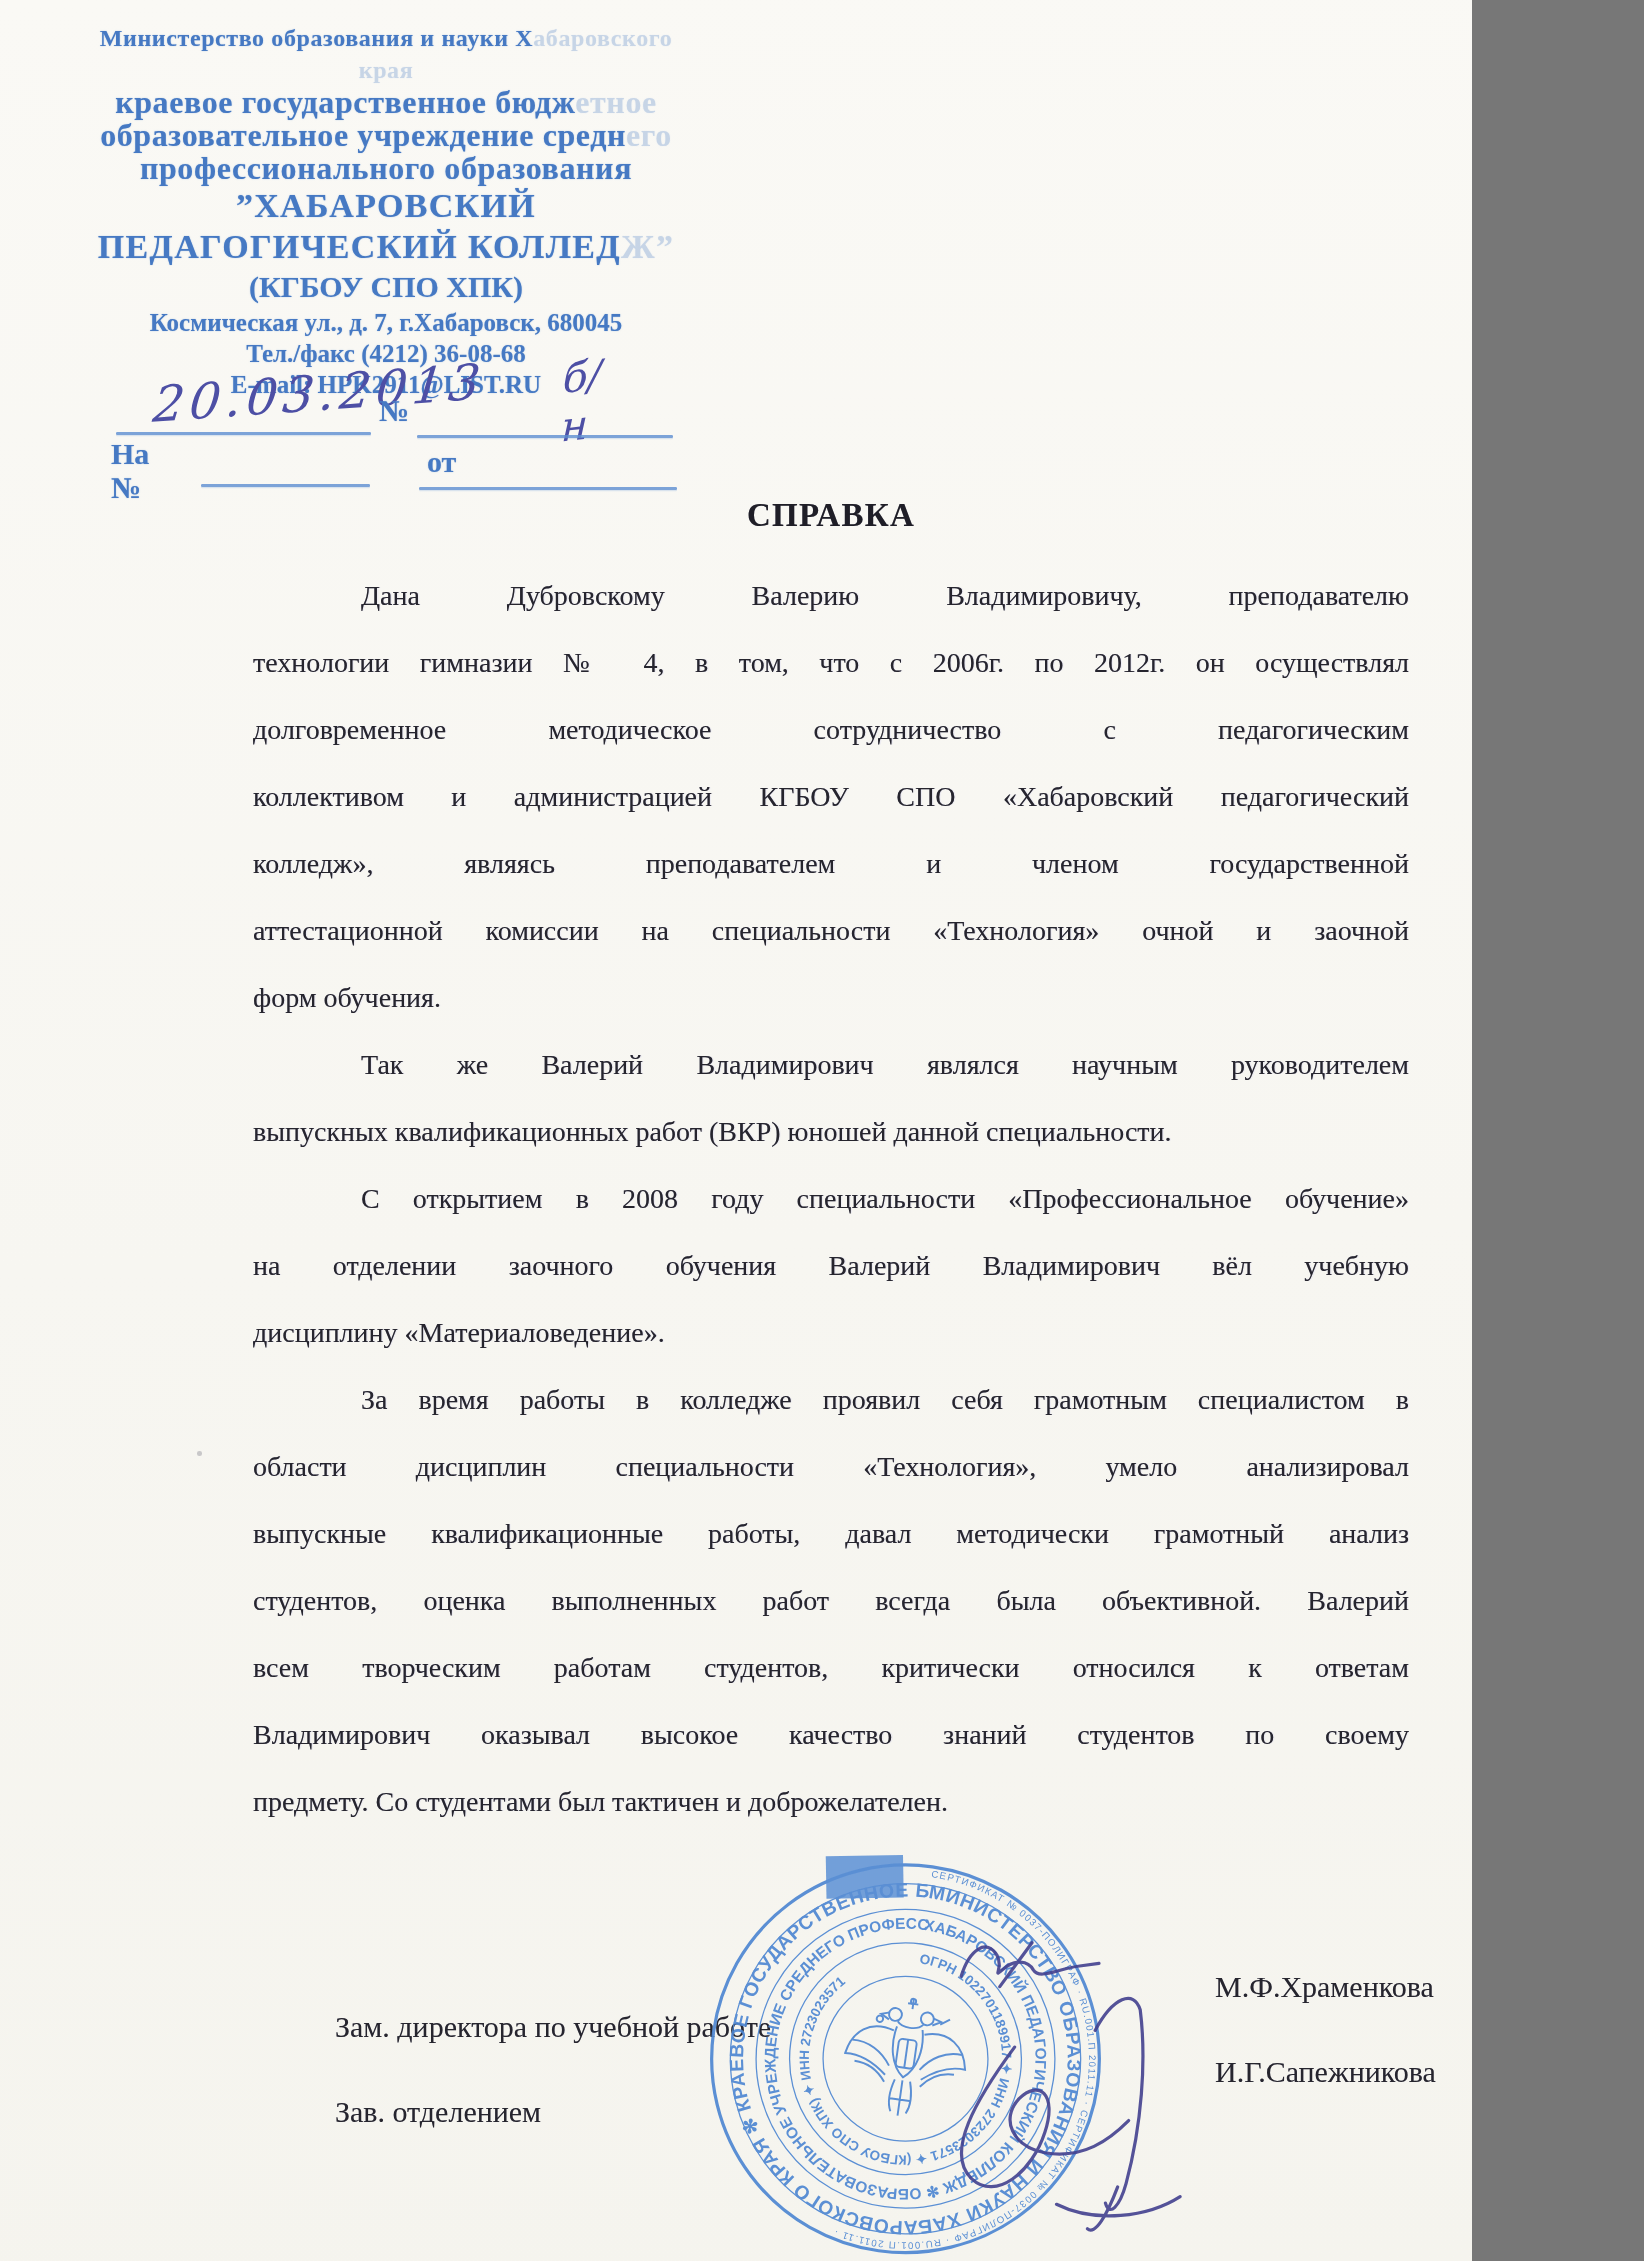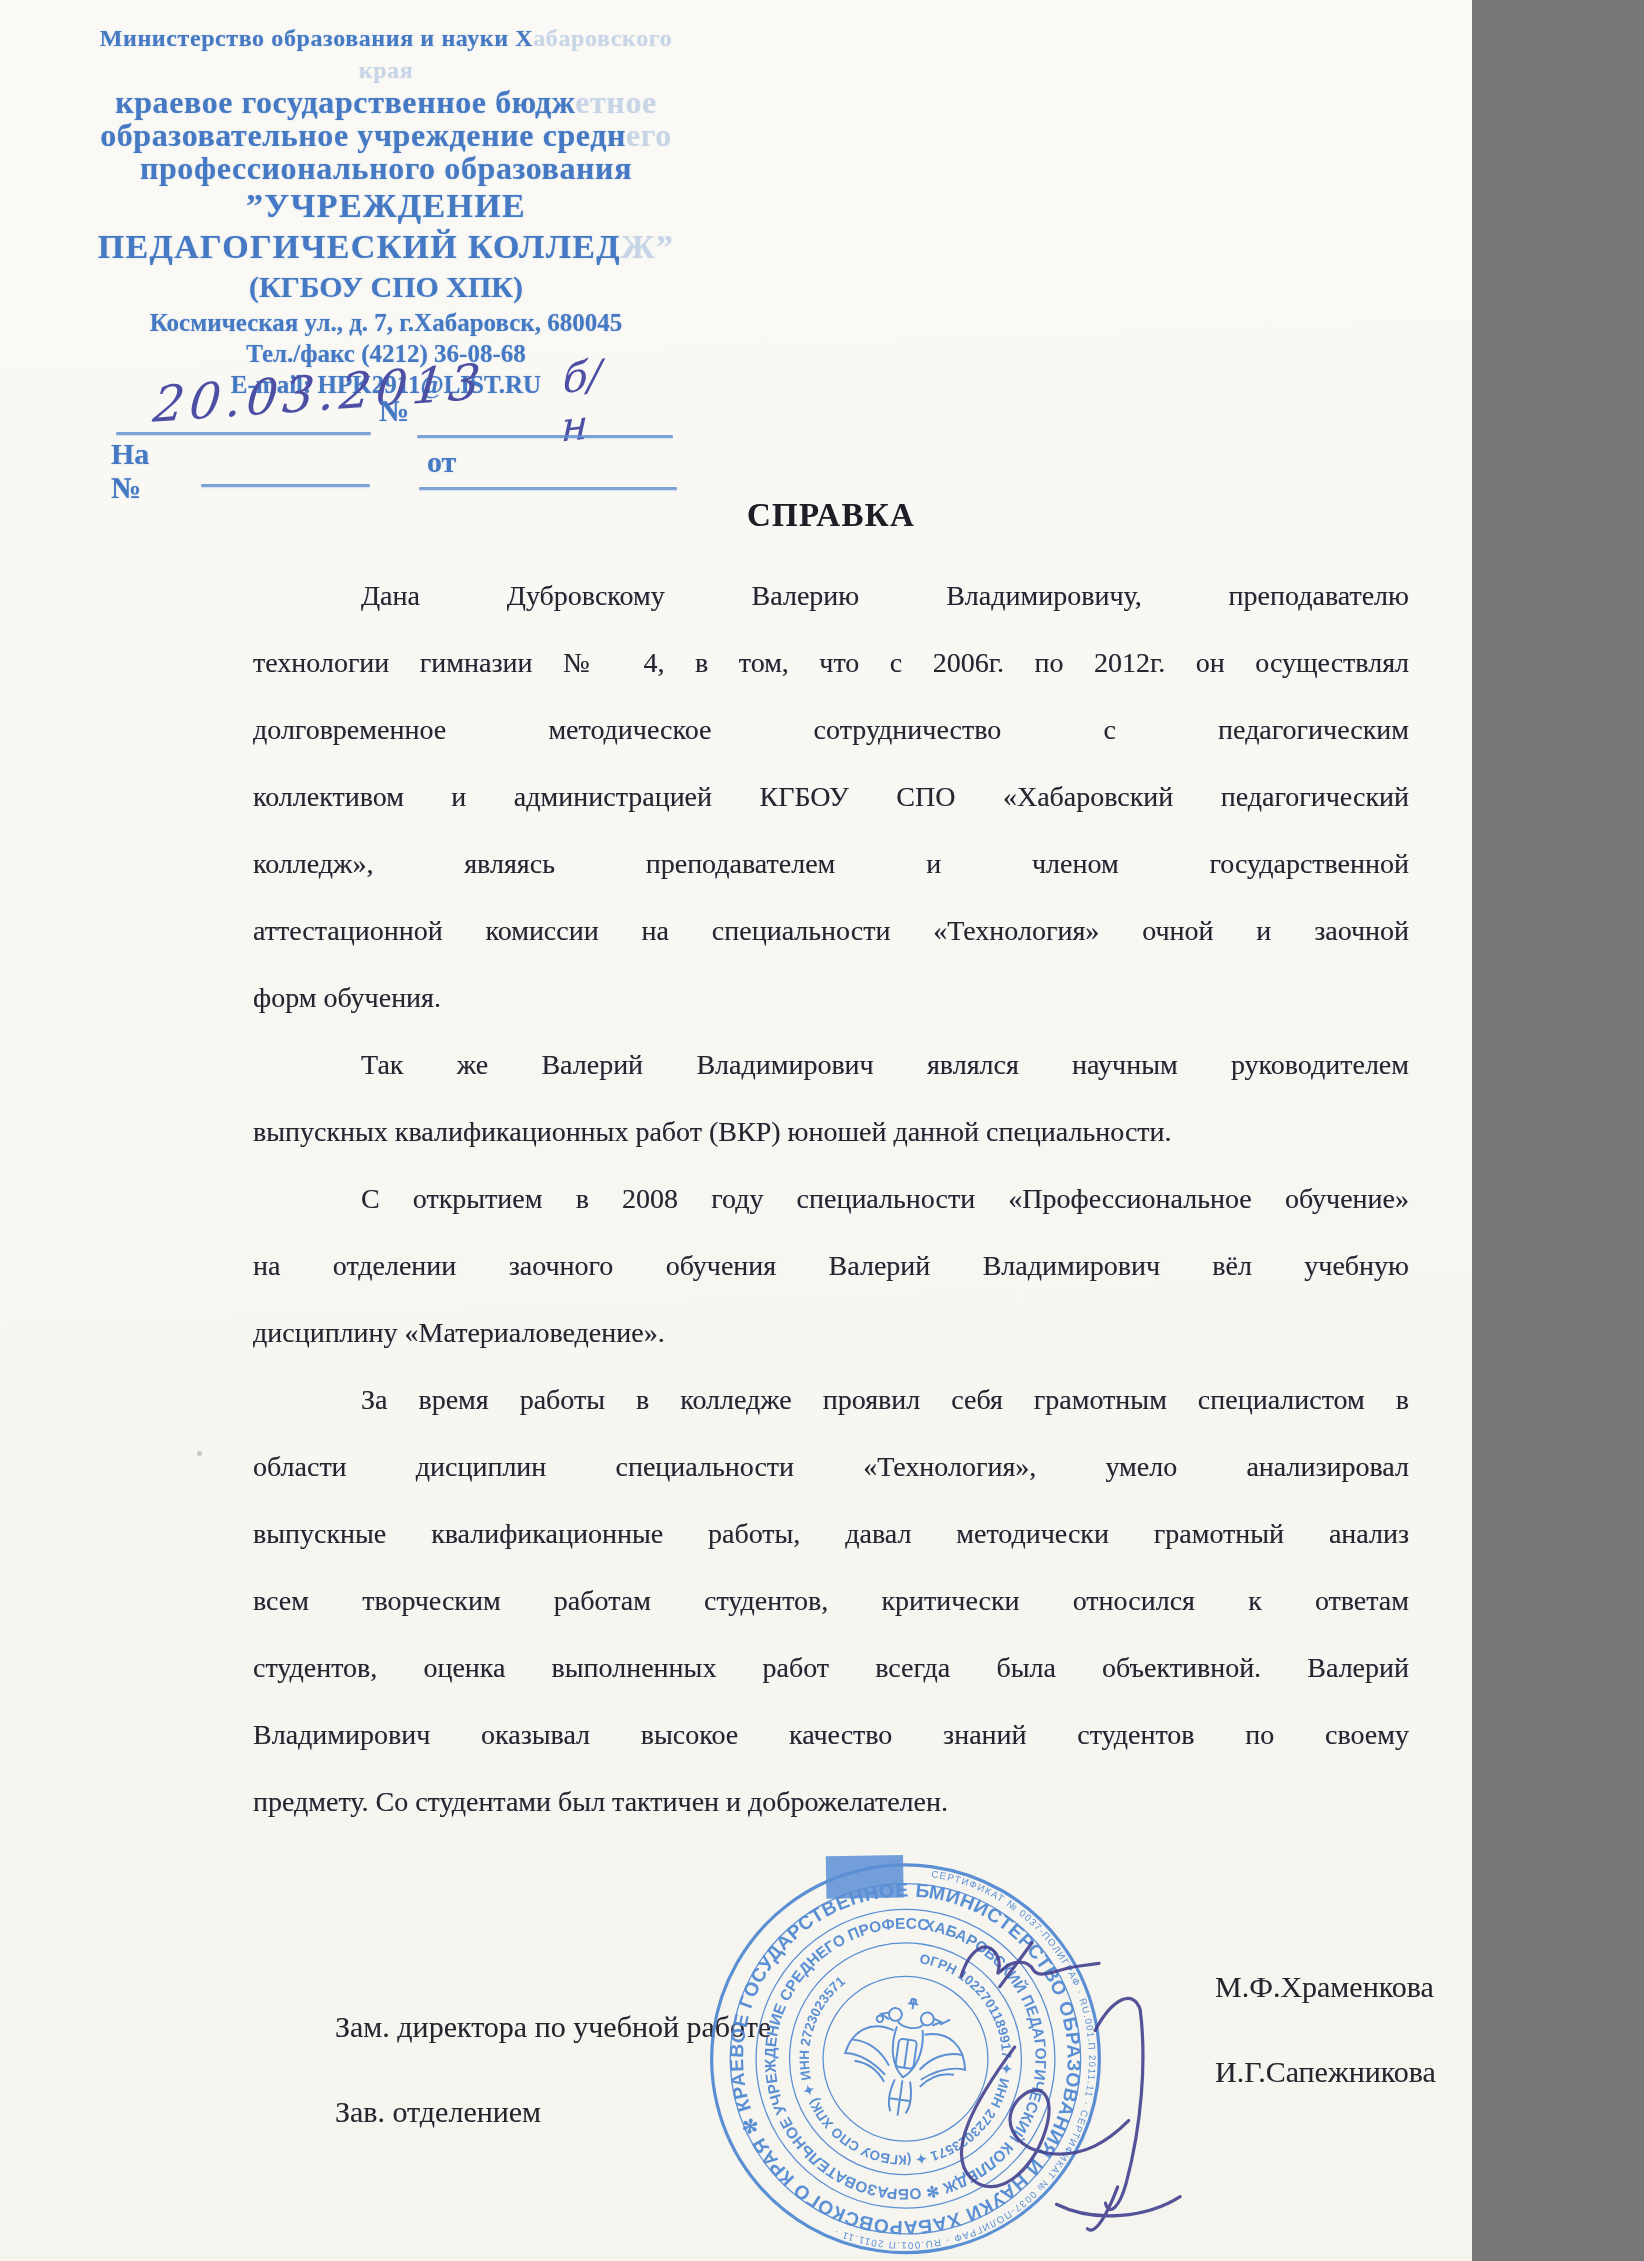--- a/index.html
+++ b/index.html
@@ -52,21 +52,21 @@
 </head>
 <body>
 
 <div class="page">
 
   <div class="letterhead">
     <div class="lh-ministry"><span>Министерство образования и науки Х</span><span class="faded">абаровского края</span></div>
     <div class="lh-org"><span>краевое государственное бюдж</span><span class="faded">етное</span></div>
     <div class="lh-org"><span>образовательное учреждение средн</span><span class="faded">его</span></div>
     <div class="lh-org">профессионального образования</div>
-    <div class="lh-college">”УЧРЕЖДЕНИЕ</div>
+    <div class="lh-college">”ХАБАРОВСКИЙ</div>
     <div class="lh-college"><span>ПЕДАГОГИЧЕСКИЙ КОЛЛЕД</span><span class="faded">Ж”</span></div>
     <div class="lh-abbr">(КГБОУ СПО ХПК)</div>
     <div class="lh-small">Космическая ул., д. 7, г.Хабаровск, 680045</div>
     <div class="lh-small">Тел./факс (4212) 36-08-68</div>
     <div class="lh-small">E-mail: HPK2911@LIST.RU</div>
   </div>
 
   <div class="refblock">
     <div class="handwriting hw-date">20.03.2013</div>
     <div class="blue-rule" style="left:116px;top:432px;width:255px;"></div>
@@ -90,22 +90,22 @@
     <div class="line">аттестационной комиссии на специальности «Технология»  очной и заочной</div>
     <div class="line last">форм обучения.</div>
     <div class="line first">Так же Валерий Владимирович являлся научным руководителем</div>
     <div class="line last">выпускных квалификационных работ (ВКР) юношей данной специальности.</div>
     <div class="line first">С открытием в 2008 году специальности «Профессиональное обучение»</div>
     <div class="line">на отделении заочного обучения  Валерий Владимирович вёл учебную</div>
     <div class="line last">дисциплину «Материаловедение».</div>
     <div class="line first">За время работы в колледже проявил себя грамотным специалистом в</div>
     <div class="line">области дисциплин специальности «Технология», умело анализировал</div>
     <div class="line">выпускные квалификационные работы, давал методически грамотный анализ</div>
+    <div class="line">студентов, оценка выполненных работ всегда была объективной. Валерий</div>
     <div class="line">всем творческим работам студентов, критически относился к ответам</div>
-    <div class="line">студентов, оценка выполненных работ всегда была объективной. Валерий</div>
     <div class="line">Владимирович оказывал высокое качество знаний студентов по своему</div>
     <div class="line last">предмету. Со студентами был тактичен и доброжелателен.</div>
   </div>
 
   <div class="sig-label row1">Зам. директора по учебной работе</div>
   <div class="sig-name row1">М.Ф.Храменкова</div>
   <div class="sig-label row2">Зав. отделением</div>
   <div class="sig-name row2">И.Г.Сапежникова</div>
 
   <svg class="stamp" viewBox="0 0 660 632">

